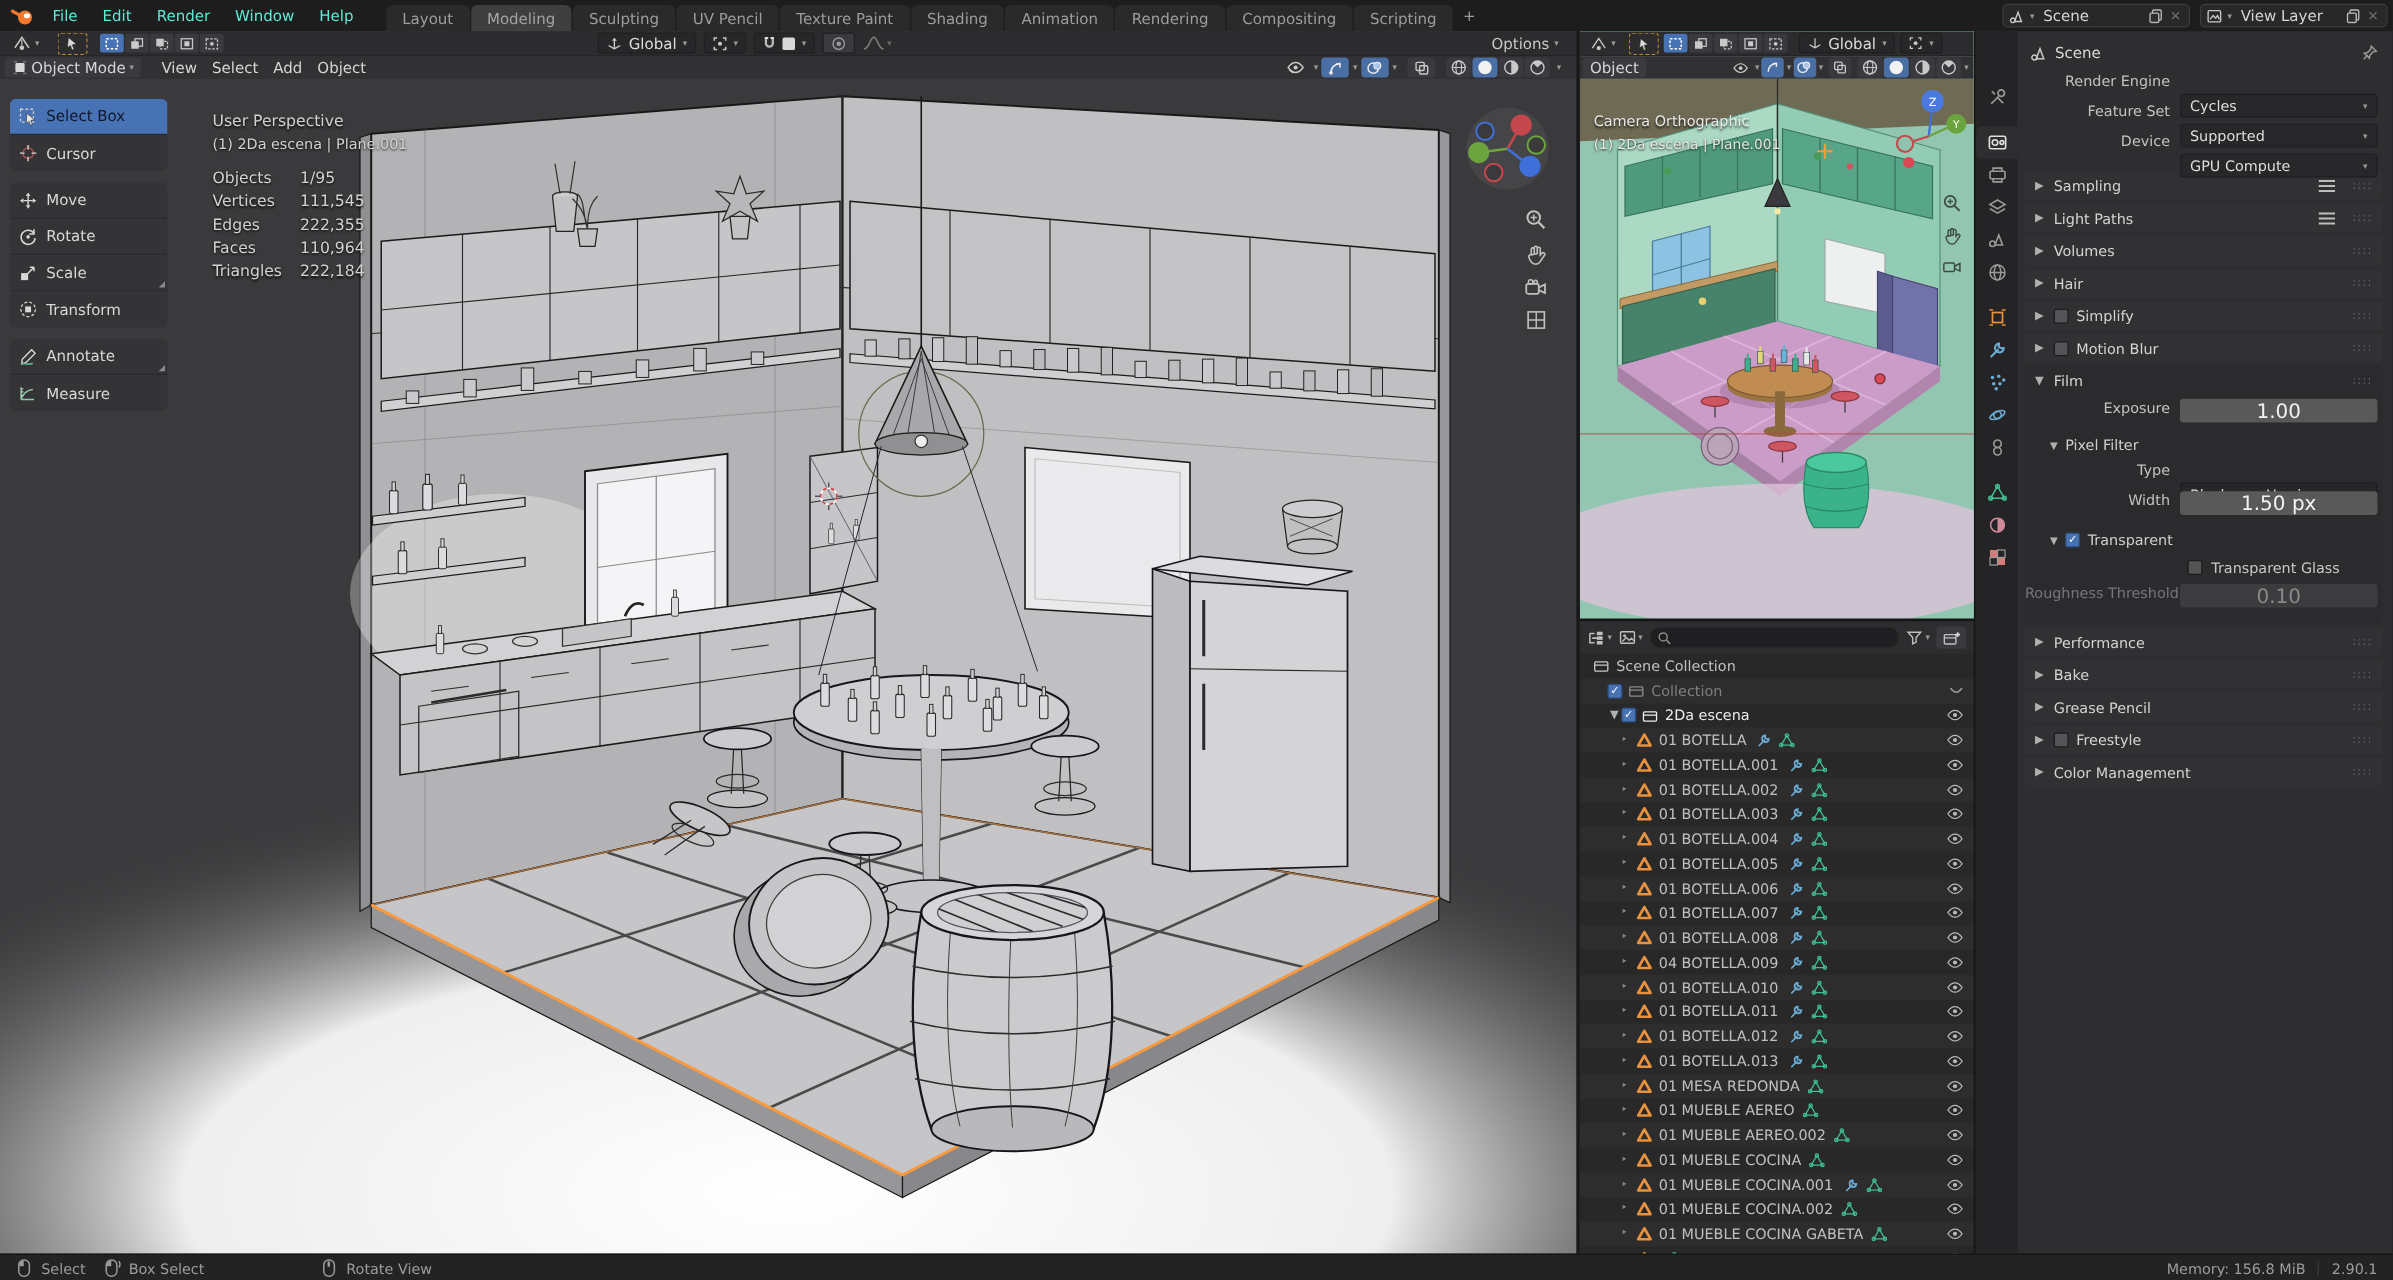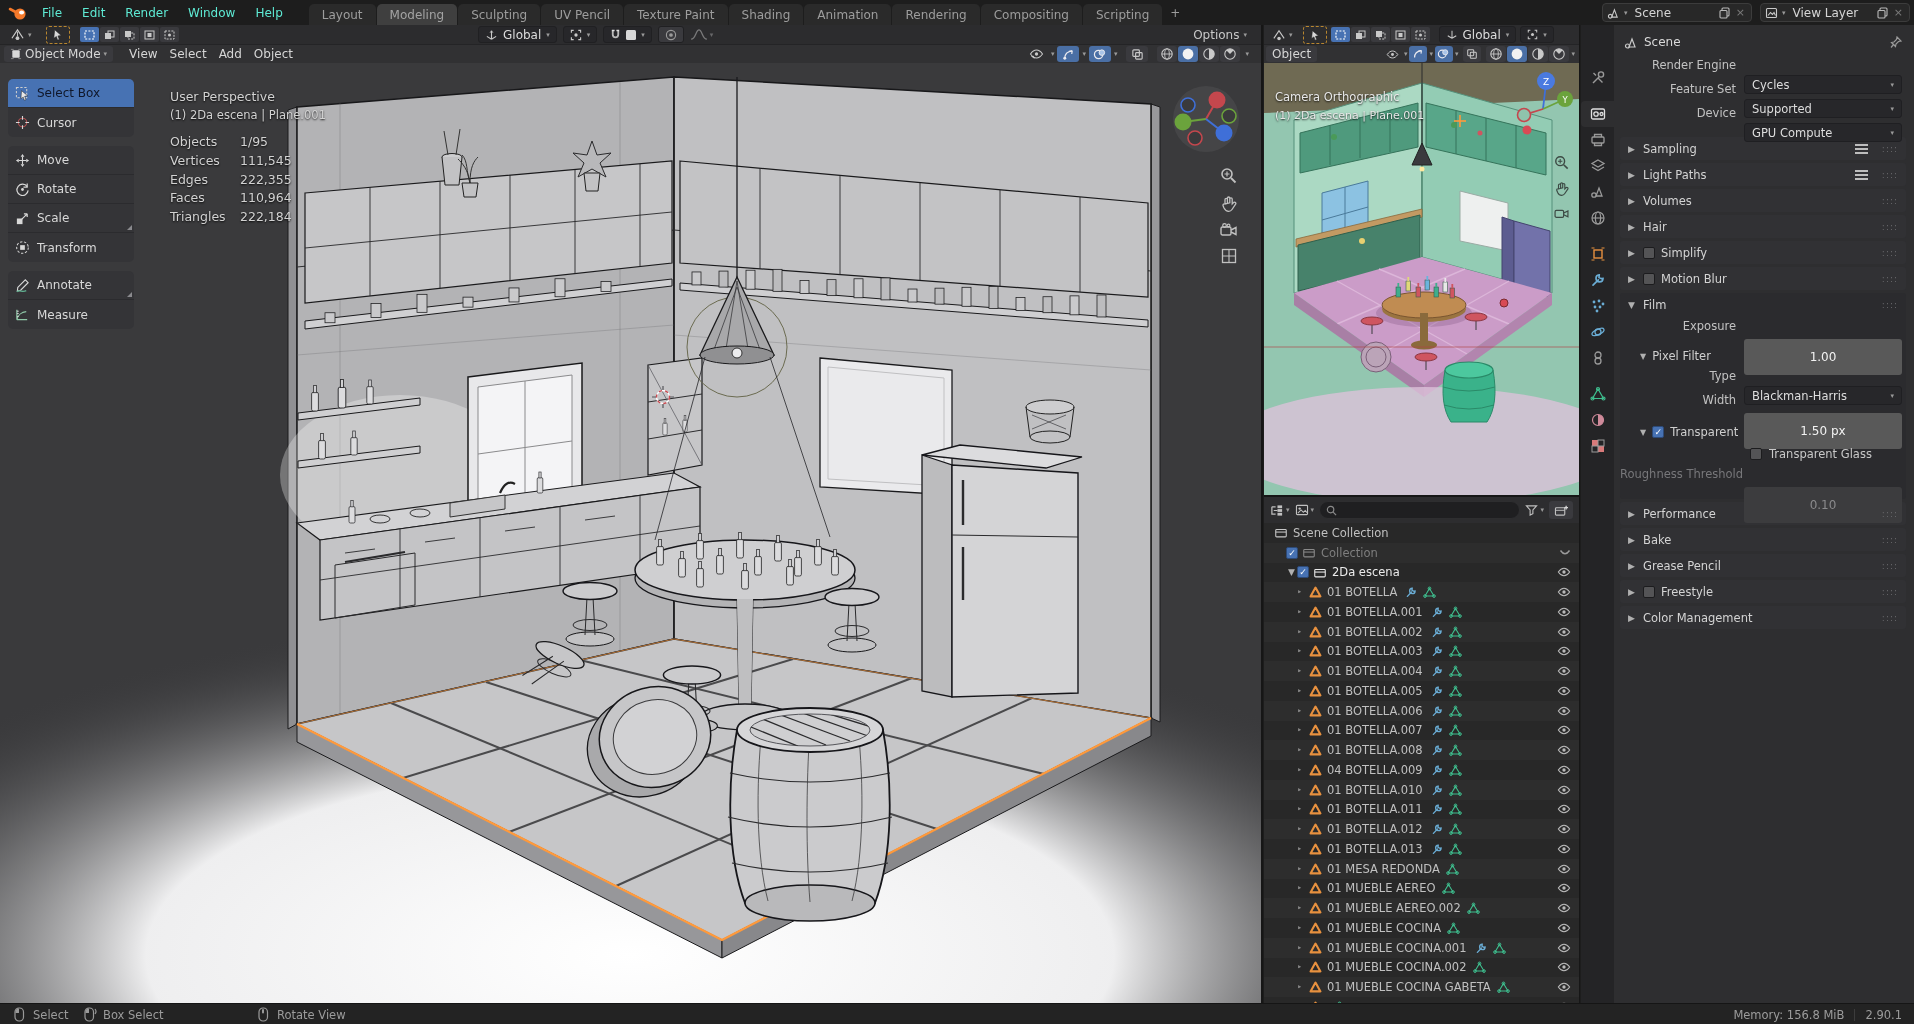--- a/index.html
+++ b/index.html
@@ -80,21 +80,21 @@
   .ptab.gap{margin-top:10px;}
   #pbody{position:absolute;left:33px;top:0;width:300px;height:978px;padding:5px 8px 0 6px;}
   #pcrumb{height:24px;display:flex;align-items:center;gap:6px;color:#dadada;font-size:12px;padding:0 4px;margin-bottom:4px;}
   #pcrumb .pin{margin-left:auto;}
   .frow{display:flex;align-items:flex-start;height:21px;margin:3px 4px 3px 0;}
   .flab{width:116px;text-align:right;margin-right:8px;color:#c2c2c2;font-size:11.5px;flex:none;white-space:nowrap;}
   .flab.dis{color:#77777a;}
   .fwid{flex:1;}
   .dd{height:19px;background:#27272a;border:1px solid #1f1f22;border-radius:3px;display:flex;align-items:center;padding:0 7px;color:#dedede;font-size:11.5px;margin-top:17px;}
   .dd .caret{margin-left:auto;}
-  .slider{height:36px;background:#595959;border-radius:3px;display:flex;align-items:center;justify-content:center;color:#f2f2f2;font-size:12px;margin-top:20px;}
+  .slider{height:19px;background:#595959;border-radius:3px;display:flex;align-items:center;justify-content:center;color:#f2f2f2;font-size:16px;}
   .slider.dis{background:#3c3c3e;color:#8a8a8c;}
   .panel{background:#313134;border-radius:3px;margin-bottom:3px;}
   .panel.open{background:#2b2b2e;padding-bottom:8px;}
   .ph{display:flex;align-items:center;height:23px;padding:0 8px;gap:6px;color:#d4d4d4;font-size:11.5px;}
   .ph .arr{width:9px;font-size:9px;color:#b0b0b0;}
   .ph .grip{margin-left:auto;color:#67676a;font-size:9px;letter-spacing:1px;}
   .ph .preset{width:13px;height:11px;margin-left:auto;background:linear-gradient(#bdbdbd 1.6px,transparent 1.6px);background-size:100% 4px;background-position:0 1px;}
   .ph .grip2{color:#67676a;font-size:9px;letter-spacing:1px;margin-left:8px;}
   .sub-h{display:flex;align-items:center;height:20px;gap:6px;padding:0 8px 0 20px;color:#cfcfcf;font-size:11.5px;}
   .cbrow{display:flex;align-items:center;gap:7px;height:20px;margin:2px 0 2px 130px;color:#c8c8c8;font-size:11.5px;}

